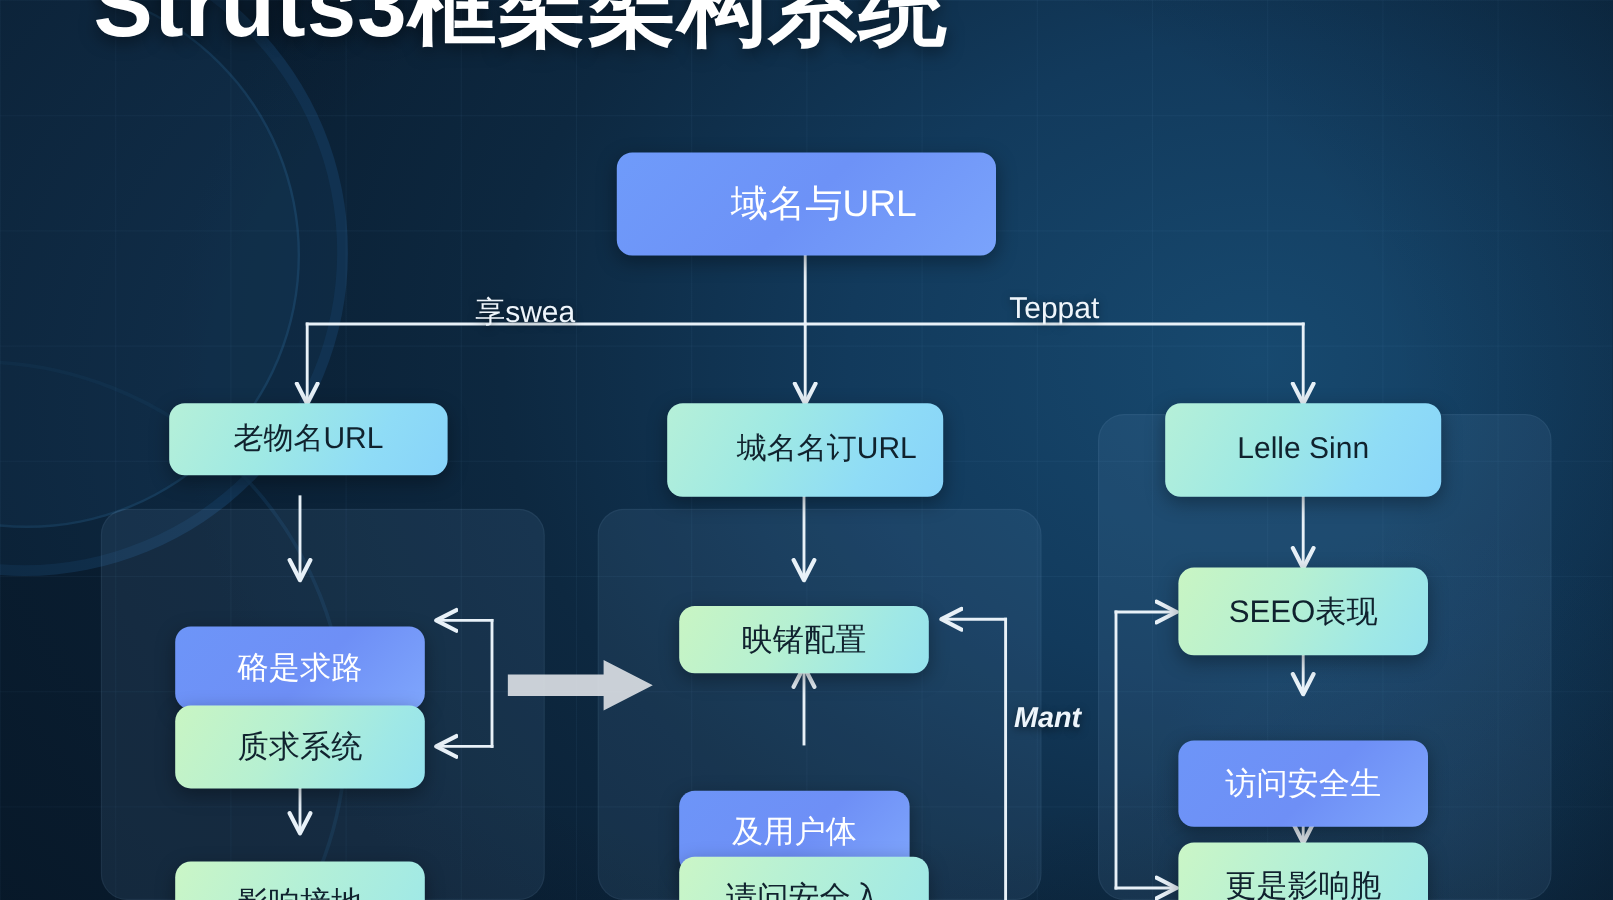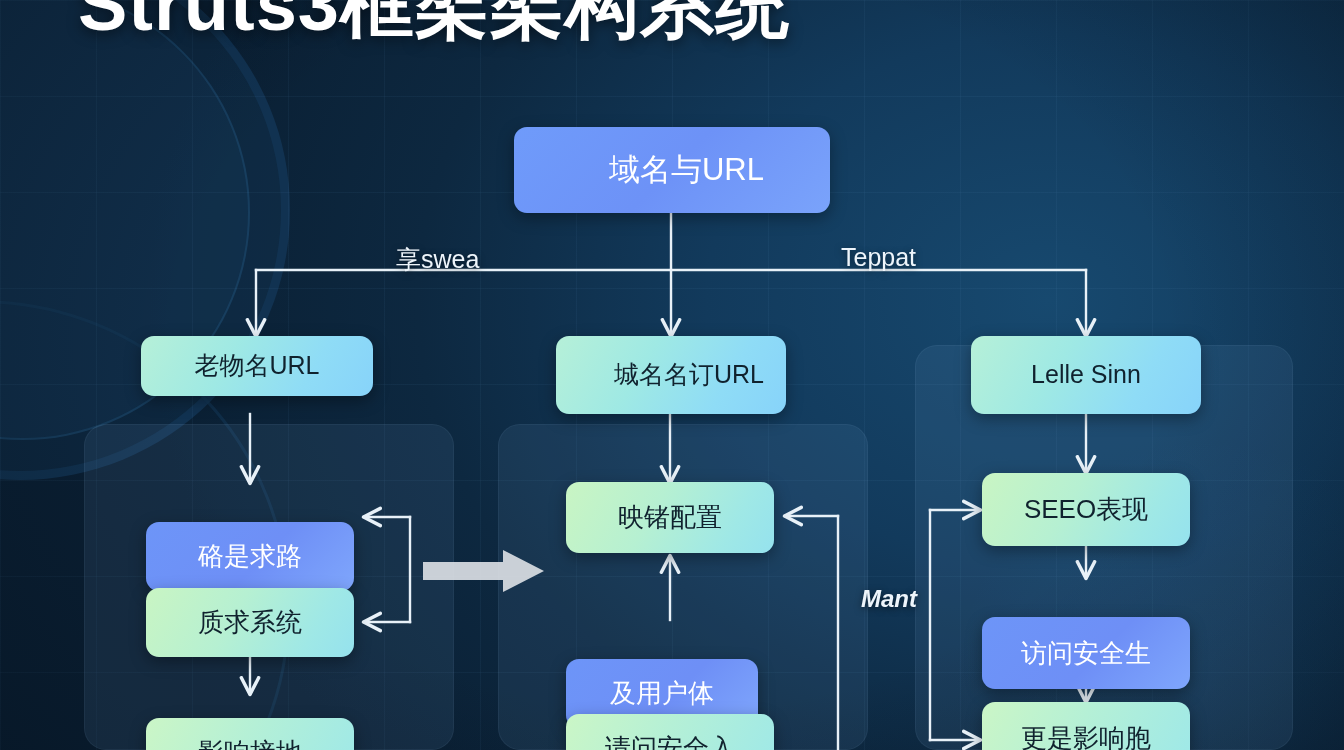--- a/index.html
+++ b/index.html
@@ -239,39 +239,39 @@
   <svg id="flow-arrow" viewBox="0 0 122 44">
     <path d="M0,13 L80,13 L80,1 L121,22 L80,43 L80,31 L0,31 Z" fill="#d8dde2" opacity="0.93"></path>
   </svg>
 
   <div class="node theme-blue" style="left:514px; top:127px; width:316px; height:86px; font-size:31px;">
     <span class="node-label">域名与URL</span>
   </div>
 
   <div class="edge-label" style="left:396px; top:243px;">享swea</div>
   <div class="edge-label" style="left:841px; top:243px;">Teppat</div>
-  <div class="edge-label italic" style="left:845px; top:585px;margin-left:16px;">Mant</div>
+  <div class="edge-label italic" style="left:845px; top:585px;">Mant</div>
 
   <div class="node theme-cyan" style="left:141px; top:336px; width:232px; height:60px; font-size:25px;">
     <span class="node-label">老物名URL</span>
   </div>
   <div class="node theme-blue-strong" style="left:146px; top:483px; width:208px; height:69px; font-size:26px;">
     <span class="node-label">硌是求路</span>
   </div>
   <div class="node theme-green" style="left:146px; top:588px; width:208px; height:69px; font-size:26px;text-align:center;">
     <span class="node-label">质求系统</span>
   </div>
   <div class="node theme-mint" style="left:146px; top:718px; width:208px; height:69px; font-size:26px;">
     <span class="node-label">影响接地</span>
   </div>
 
   <div class="node theme-cyan" style="left:556px; top:336px; width:230px; height:78px; font-size:25px;padding-left:36px;">
     <span class="node-label">城名名订URL</span>
   </div>
-  <div class="node theme-green" style="left:566px; top:482px; width:208px; height:71px; font-size:26px;">
+  <div class="node theme-green" style="left:566px; top:505px; width:208px; height:56px; font-size:26px;">
     <span class="node-label">映锗配置</span>
   </div>
   <div class="node theme-blue-strong" style="left:566px; top:620px; width:192px; height:69px; font-size:26px;">
     <span class="node-label">及用户体</span>
   </div>
   <div class="node theme-mint" style="left:566px; top:714px; width:208px; height:69px; font-size:26px;">
     <span class="node-label">请问安全入</span>
   </div>
 
   <div class="node theme-green" style="left:982px; top:473px; width:208px; height:73px; font-size:26px;">

